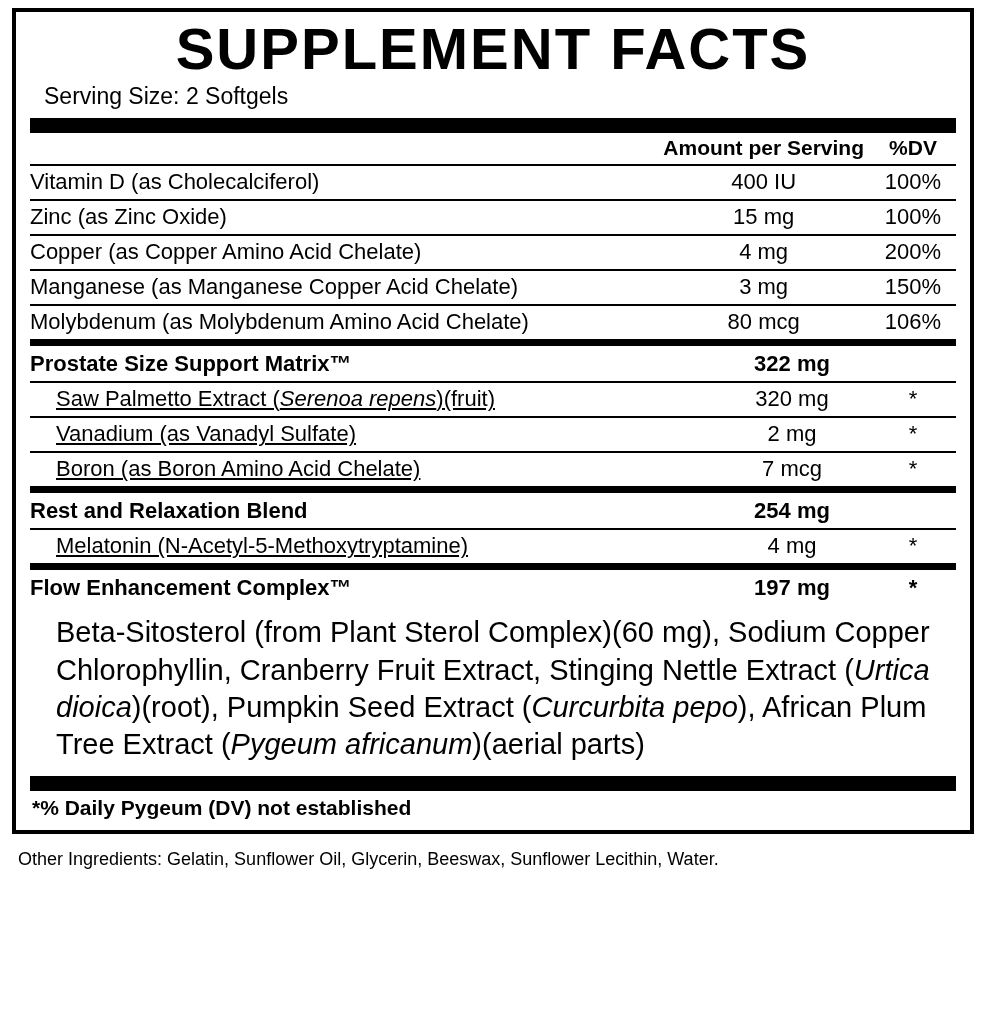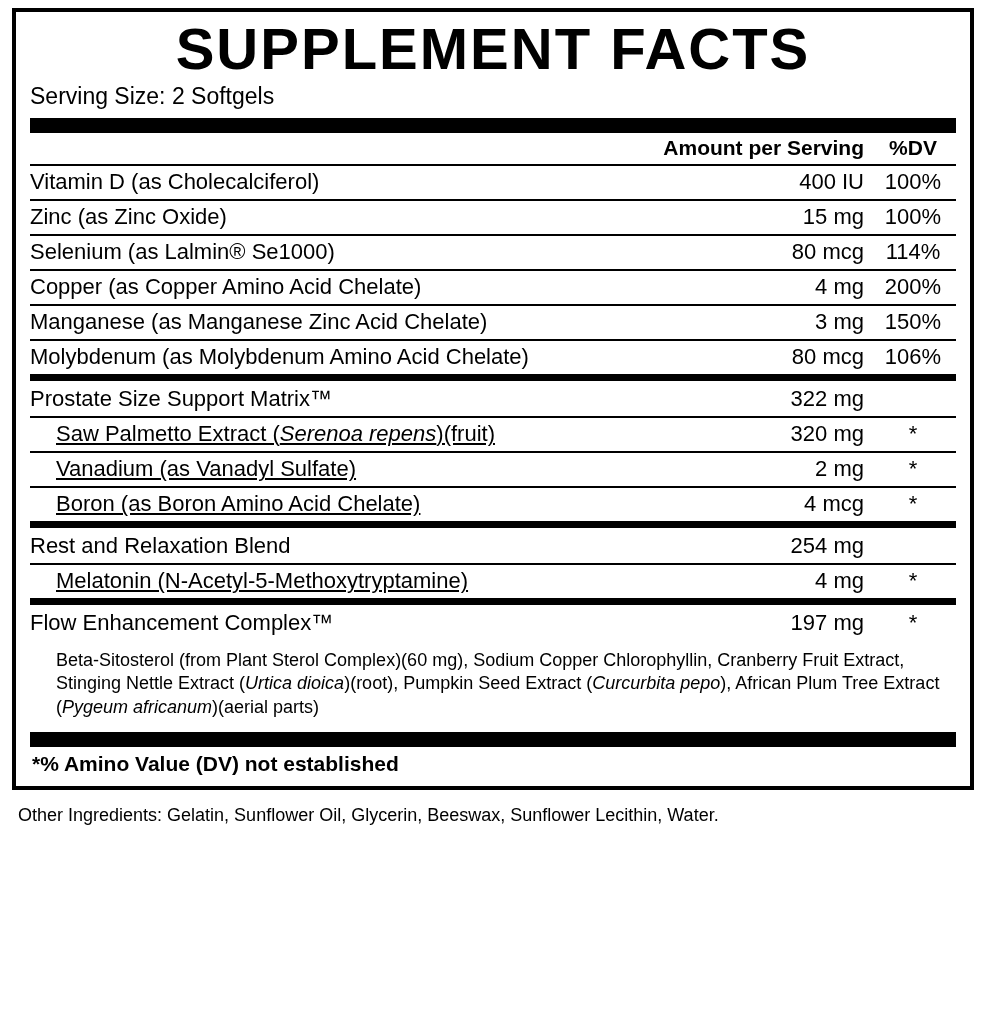--- a/index.html
+++ b/index.html
@@ -33,21 +33,21 @@
     font-weight: 700;
     letter-spacing: 2px;
     text-align: center;
     white-space: nowrap;
     margin: 2px 0 4px 0;
     font-stretch: condensed;
   }
   .serving-line {
     font-size: 23px;
     line-height: 1.28;
-    margin-left: 0;
+    margin-left: 14px;
   }
   .rule-thick {
     height: 15px;
     background: #000;
     margin: 7px 0 0 0;
   }
   .rule-med {
     height: 7px;
     background: #000;
     margin: 0;
@@ -56,47 +56,47 @@
     width: 100%;
     border-collapse: collapse;
     font-size: 22px;
   }
   table.facts td {
     padding: 3px 0 4px 0;
     vertical-align: bottom;
   }
   .col-name { text-align: left; }
   .col-amt {
-    text-align: right;
+    text-align: center;
     white-space: nowrap;
     width: 150px;
     padding-right: 6px !important;
   }
   .col-dv {
     text-align: center;
     white-space: nowrap;
     width: 86px;
   }
   .hdr td {
     font-weight: 700;
     font-size: 21px;
     padding: 4px 0 5px 0;
   }
   tr.line-under td {
     border-bottom: 2px solid #000;
   }
   tr.blend td {
-    font-weight: 400;
+    font-weight: 700;
     padding-top: 5px;
   }
   .indent1 { padding-left: 26px !important; text-decoration: underline; }
   .star { font-size: 22px; }
   em { font-style: italic; }
   .other-blend-text {
-    font-size: 18px;
+    font-size: 29px;
     line-height: 1.28;
     padding: 9px 0 6px 26px;
   }
   .footnote {
     font-size: 21px;
     font-weight: 700;
     padding: 5px 0 0 2px;
   }
   .other-ingredients {
     font-size: 18px;
@@ -128,31 +128,26 @@
           <td class="col-name">Vitamin D (as Cholecalciferol)</td>
           <td class="col-amt">400 IU</td>
           <td class="col-dv">100%</td>
         </tr>
         <tr class="line-under">
           <td class="col-name">Zinc (as Zinc Oxide)</td>
           <td class="col-amt">15 mg</td>
           <td class="col-dv">100%</td>
         </tr>
         <tr class="line-under">
-          <td class="col-name">Selenium (as Lalmin® Se1000)</td>
-          <td class="col-amt">80 mcg</td>
-          <td class="col-dv">114%</td>
-        </tr>
-        <tr class="line-under">
           <td class="col-name">Copper (as Copper Amino Acid Chelate)</td>
           <td class="col-amt">4 mg</td>
           <td class="col-dv">200%</td>
         </tr>
         <tr class="line-under">
-          <td class="col-name">Manganese (as Manganese Zinc Acid Chelate)</td>
+          <td class="col-name">Manganese (as Manganese Copper Acid Chelate)</td>
           <td class="col-amt">3 mg</td>
           <td class="col-dv">150%</td>
         </tr>
         <tr>
           <td class="col-name">Molybdenum (as Molybdenum Amino Acid Chelate)</td>
           <td class="col-amt">80 mcg</td>
           <td class="col-dv">106%</td>
         </tr>
       </tbody>
     </table>
@@ -171,21 +166,21 @@
           <td class="col-amt">320 mg</td>
           <td class="col-dv star">*</td>
         </tr>
         <tr class="line-under">
           <td class="col-name indent1">Vanadium (as Vanadyl Sulfate)</td>
           <td class="col-amt">2 mg</td>
           <td class="col-dv star">*</td>
         </tr>
         <tr>
           <td class="col-name indent1">Boron (as Boron Amino Acid Chelate)</td>
-          <td class="col-amt">4 mcg</td>
+          <td class="col-amt">7 mcg</td>
           <td class="col-dv star">*</td>
         </tr>
       </tbody>
     </table>
 
     <div class="rule-med"></div>
 
     <table class="facts">
       <tbody>
         <tr class="blend line-under">
@@ -210,17 +205,17 @@
           <td class="col-amt">197 mg</td>
           <td class="col-dv star">*</td>
         </tr>
       </tbody>
     </table>
 
     <div class="other-blend-text">Beta-Sitosterol (from Plant Sterol Complex)(60 mg), Sodium Copper Chlorophyllin, Cranberry Fruit Extract, Stinging Nettle Extract (<em>Urtica dioica</em>)(root), Pumpkin Seed Extract (<em>Curcurbita pepo</em>), African Plum Tree Extract (<em>Pygeum africanum</em>)(aerial parts)</div>
 
     <div class="rule-thick"></div>
 
-    <div class="footnote">*% Amino Value (DV) not established</div>
+    <div class="footnote">*% Daily Pygeum (DV) not established</div>
   </div>
 
   <div class="other-ingredients">Other Ingredients: Gelatin, Sunflower Oil, Glycerin, Beeswax, Sunflower Lecithin, Water.</div>
 </div>
 
 </body></html>

